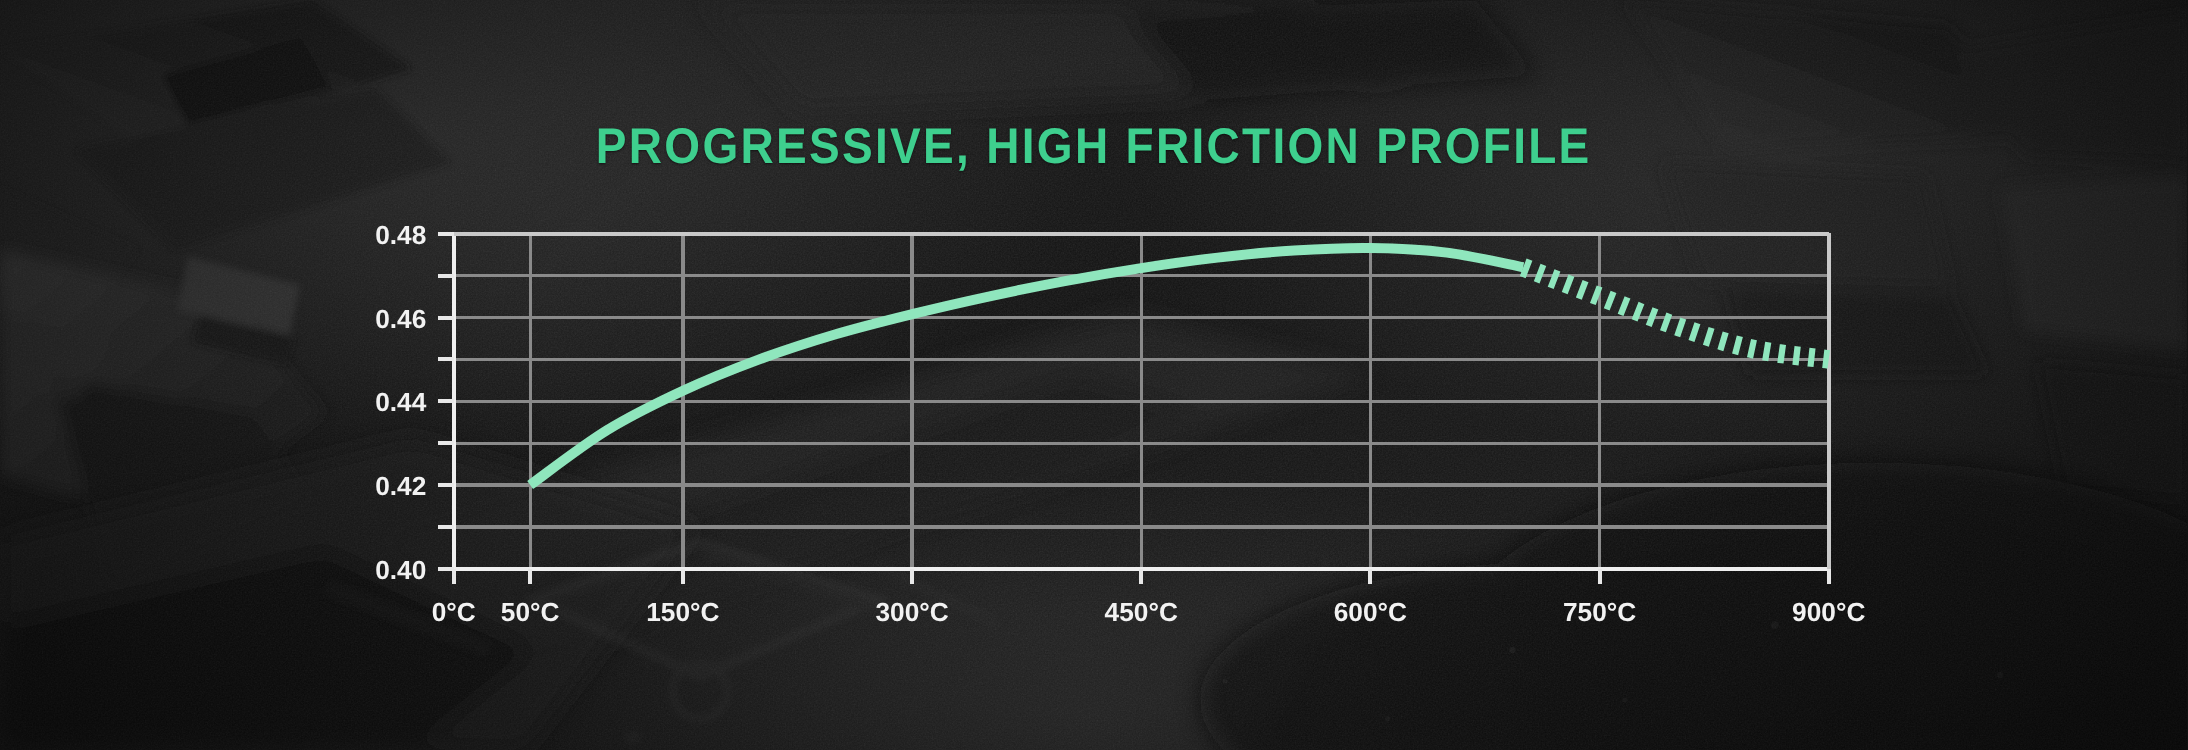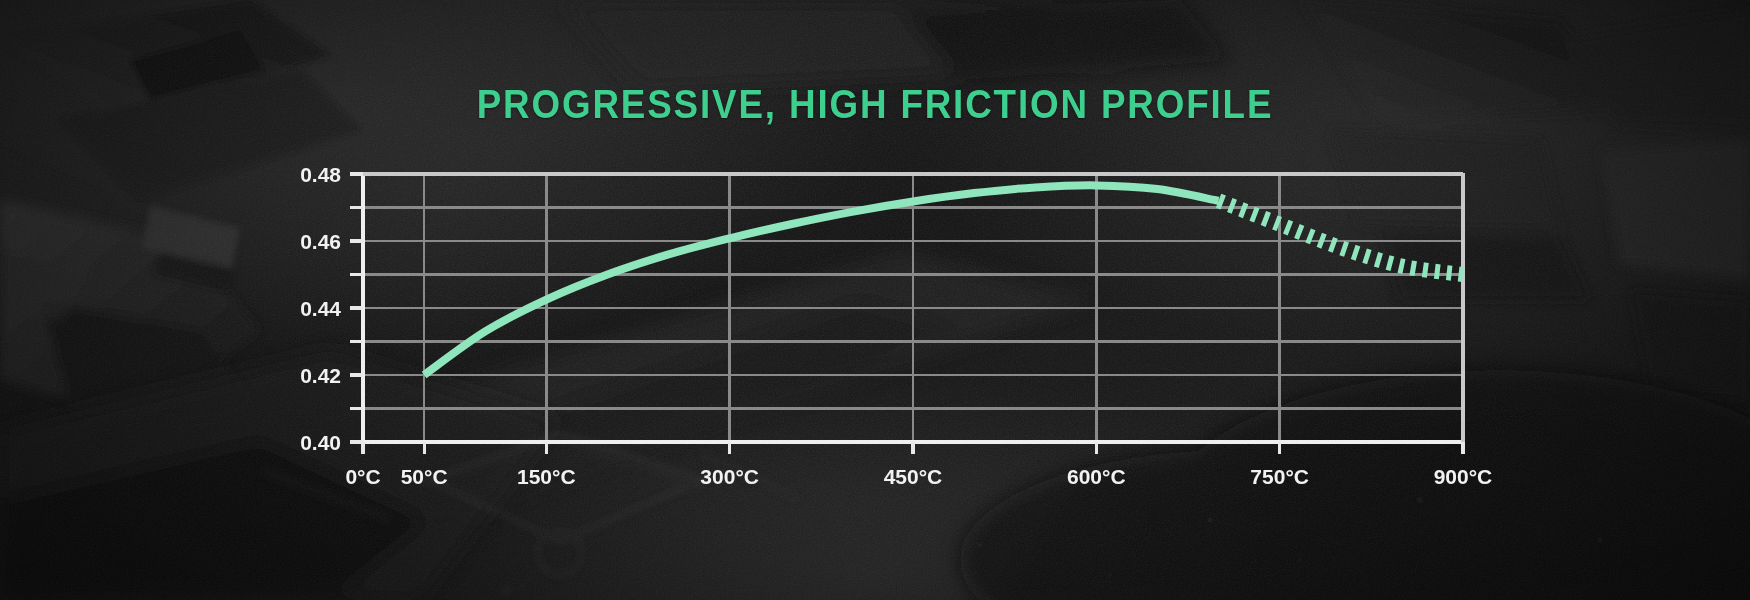--- a/index.html
+++ b/index.html
@@ -22,21 +22,21 @@
       linear-gradient(160deg,#1d1d1d 0%,#121212 45%,#181818 75%,#101010 100%);
   }
   .bg-shapes { opacity:.85; }
   .bg-vig {
     background:radial-gradient(ellipse 1250px 620px at 50% 45%, rgba(0,0,0,0) 35%, rgba(0,0,0,.60) 100%);
   }
   .bg-noise { opacity:.22; }
 
   
   #chart-wrap {
-    position:absolute; left:0; top:4px; width:1750px; height:504px;border-radius:17px;
+    position:absolute; left:0; top:17px; width:1750px; height:504px;border-radius:17px;
   }
   #chart-title {
     position:absolute; left:0; top:78px; width:1750px;
     text-align:center;
     font-size:40px; font-weight:bold;
     letter-spacing:2.0px;
     color:#3ecf8e;
     font-family:"Liberation Sans", sans-serif;
     transform:scaleX(.92);
     text-shadow:0 1px 2px rgba(0,0,0,.55);

